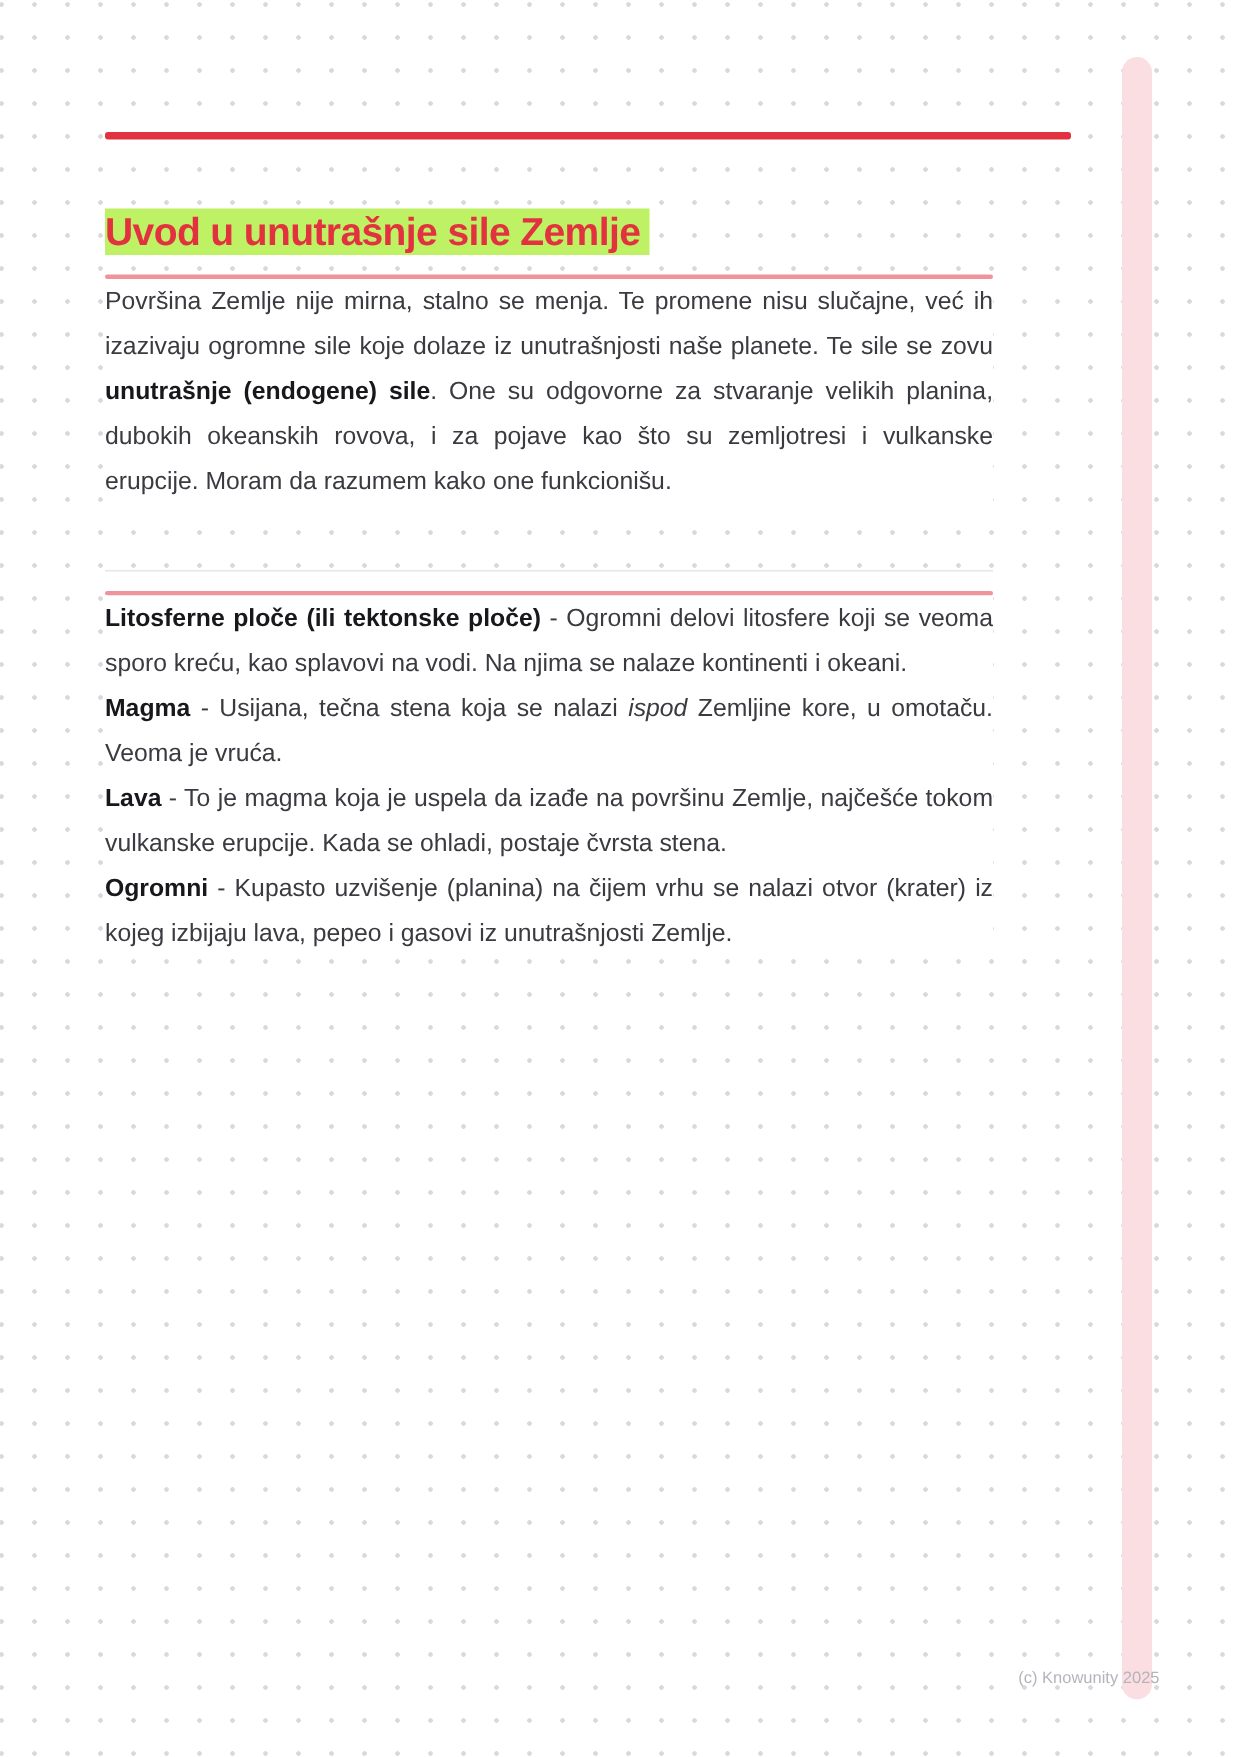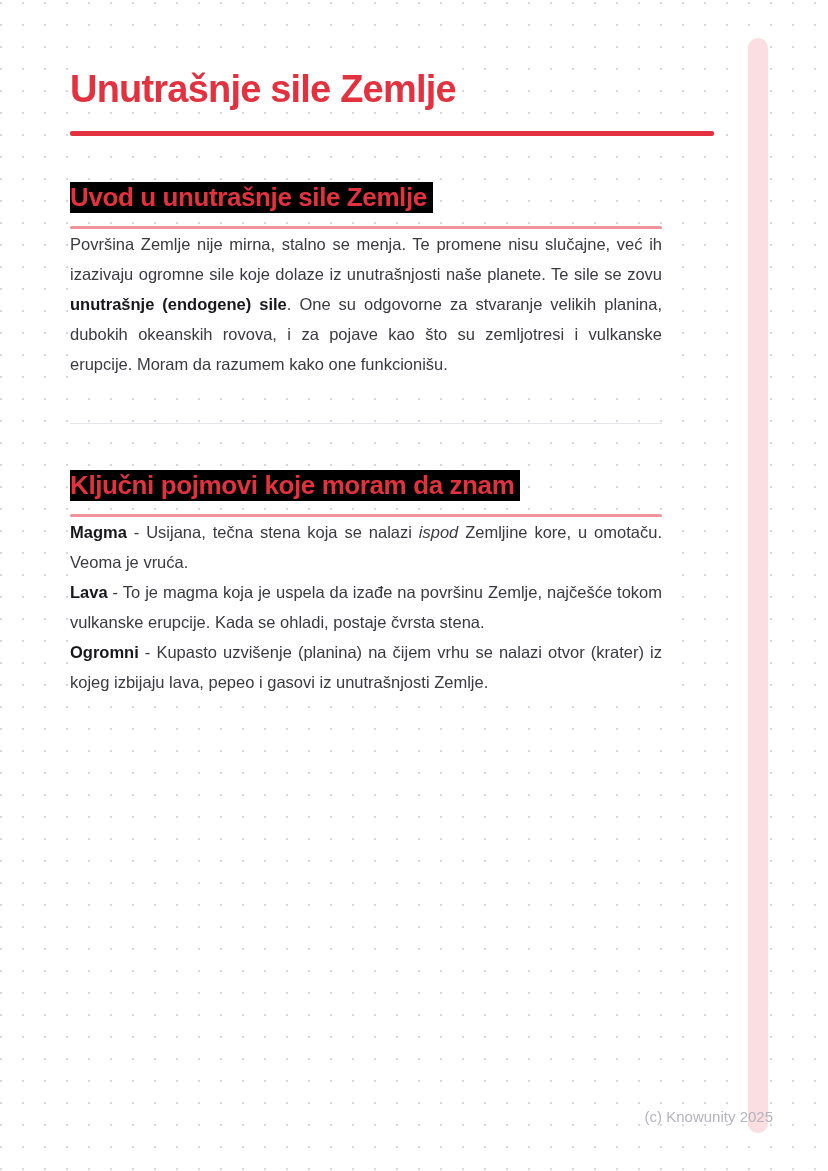--- a/index.html
+++ b/index.html
@@ -66,21 +66,21 @@
     background:var(--accent);
     border-radius:2px;
   }
   section{display:block;}
   h2.section-heading{
     margin-top:46px;
     font-size:26px;
     font-weight:700;
     letter-spacing:-0.4px;
     color:var(--accent);
-    background:#000000;
+    background:#bef264;
     display:inline-block;
     padding-right:6px;
     text-align:center;
   }
   .heading-rule{
     margin-top:13px;
     width:592px;
     height:3px;
     background:var(--accent-underline);
     border-radius:2px;
@@ -103,48 +103,47 @@
     border:none;
     border-top:1px solid var(--divider);
     margin-top:44px;
     width:592px;
   }
   .footer-credit{
     position:absolute;
     right:55px;
     bottom:46px;
     z-index:2;
-    font-size:15px;
+    font-size:11px;
     color:var(--muted);
   }
 </style>
 </head>
 <body>
 
 <div class="page">
   <div class="dots"></div>
   <div class="stripe"></div>
 
   <div class="content">
-    <h1 class="page-title">Unutrašnje sile Zemlje</h1>
     <div class="title-rule"></div>
 
     <section>
       <h2 class="section-heading">Uvod u unutrašnje sile Zemlje</h2>
       <div class="heading-rule"></div>
       <div class="paragraphs">
           <p><span>Površina Zemlje nije mirna, stalno se menja. Te promene nisu slučajne, već ih izazivaju ogromne sile koje dolaze iz unutrašnjosti naše planete. Te sile se zovu </span><strong>unutrašnje (endogene) sile</strong><span>. One su odgovorne za stvaranje velikih planina, dubokih okeanskih rovova, i za pojave kao što su zemljotresi i vulkanske erupcije. Moram da razumem kako one funkcionišu.</span></p>
         </div>
       <hr class="divider">
     </section>
 
     <section>
-      <h2 class="section-heading">Ključni pojmovi koje moram da znam</h2>
       <div class="heading-rule"></div>
       <div class="paragraphs">
+          <p><strong>Litosferne ploče (ili tektonske ploče)</strong><span> - Ogromni delovi litosfere koji se veoma sporo kreću, kao splavovi na vodi. Na njima se nalaze kontinenti i okeani.</span></p>
           <p><strong>Magma</strong><span> - Usijana, tečna stena koja se nalazi </span><em>ispod</em><span> Zemljine kore, u omotaču. Veoma je vruća.</span></p>
           <p><strong>Lava</strong><span> - To je magma koja je uspela da izađe na površinu Zemlje, najčešće tokom vulkanske erupcije. Kada se ohladi, postaje čvrsta stena.</span></p>
           <p><strong>Ogromni</strong><span> - Kupasto uzvišenje (planina) na čijem vrhu se nalazi otvor (krater) iz kojeg izbijaju lava, pepeo i gasovi iz unutrašnjosti Zemlje.</span></p>
         </div>
       
     </section>
   </div>
 
   <div class="footer-credit">(c) Knowunity 2025</div>
 </div>

